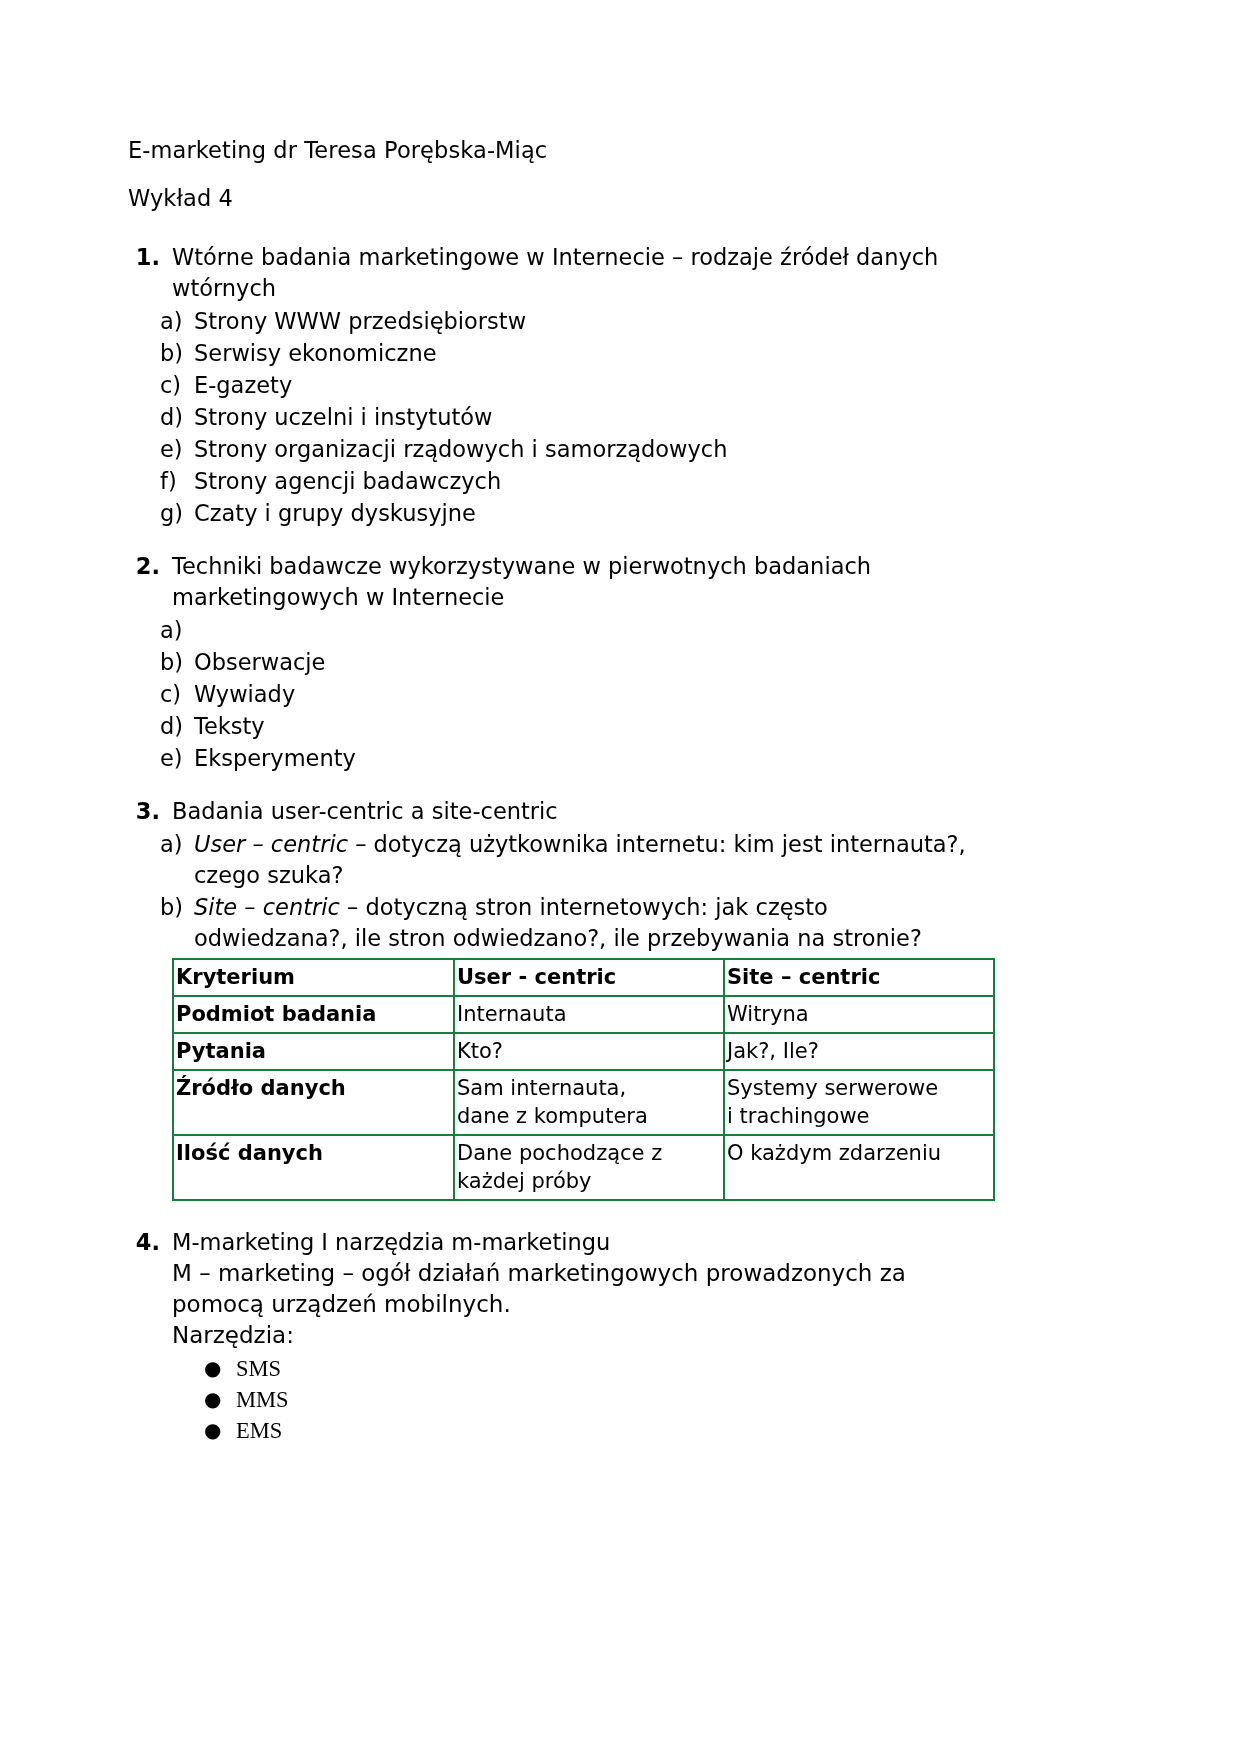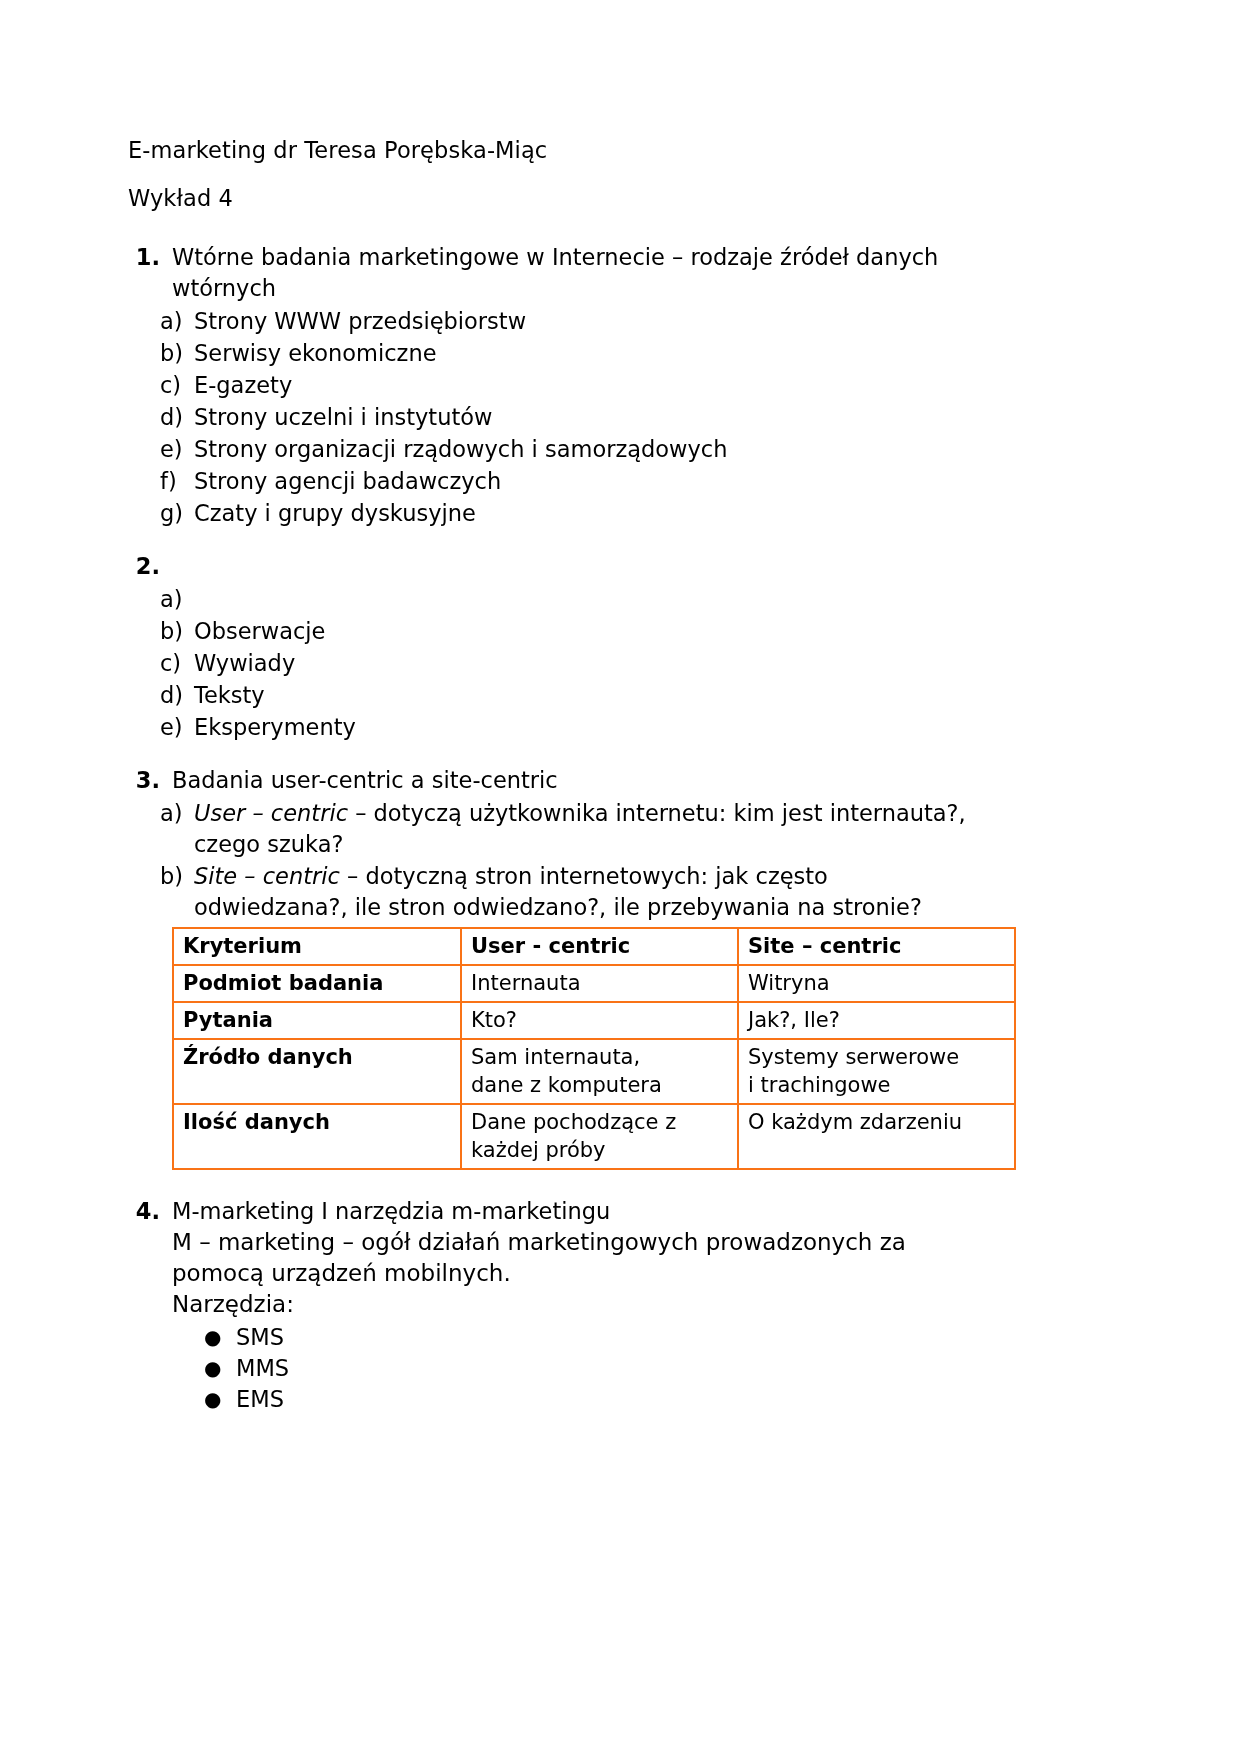--- a/index.html
+++ b/index.html
@@ -105,38 +105,38 @@
     line-height: 31px;
   }
   .bullet-dot {
     width: 108px;
     flex: 0 0 108px;
     box-sizing: border-box;
     padding-left: 76px;
     font-size: 20px;
     line-height: 31px;
   }
-  .bullet-text { flex: 1 1 auto; }
+  .bullet-text { flex: 1 1 auto; font-family: Liberation Serif, serif; }
 
   
   .tbl-wrap {
     margin-left: 44px;
     margin-top: 4px;
     width: 782px;
   }
   table.cmp {
     border-collapse: collapse;
     width: 782px;
     table-layout: fixed;
   }
   table.cmp td {
-    border: 2px solid #f97316;
+    border: 2px solid #15803d;
     font-size: 21px;
     line-height: 28px;
-    padding: 3px 9px 4px 9px;
+    padding: 3px 9px 4px 2px;
     vertical-align: top;
   }
   table.cmp td.c0 { width: 268px; font-weight: bold; }
   table.cmp td.c1 { width: 257px; }
   table.cmp td.c2 { width: 257px; }
   table.cmp tr.head td { font-weight: bold; }
   .cellline { display: block; white-space: nowrap; }
 </style>
 </head>
 <body>
@@ -179,20 +179,21 @@
       <li class="sub-item">
         <span class="sub-marker">g)</span>
         <span class="sub-text">Czaty i grupy dyskusyjne</span>
       </li>
     </ul>
   </div>
 
   <div class="section">
     <div class="sec-head">
       <span class="sec-num">2.</span>
+      <span class="sec-title">Techniki badawcze wykorzystywane w pierwotnych badaniach marketingowych w Internecie</span>
     </div>
     <ul class="sub-list">
       <li class="sub-item">
         <span class="sub-marker">a)</span>
       </li>
       <li class="sub-item">
         <span class="sub-marker">b)</span>
         <span class="sub-text">Obserwacje</span>
       </li>
       <li class="sub-item">

